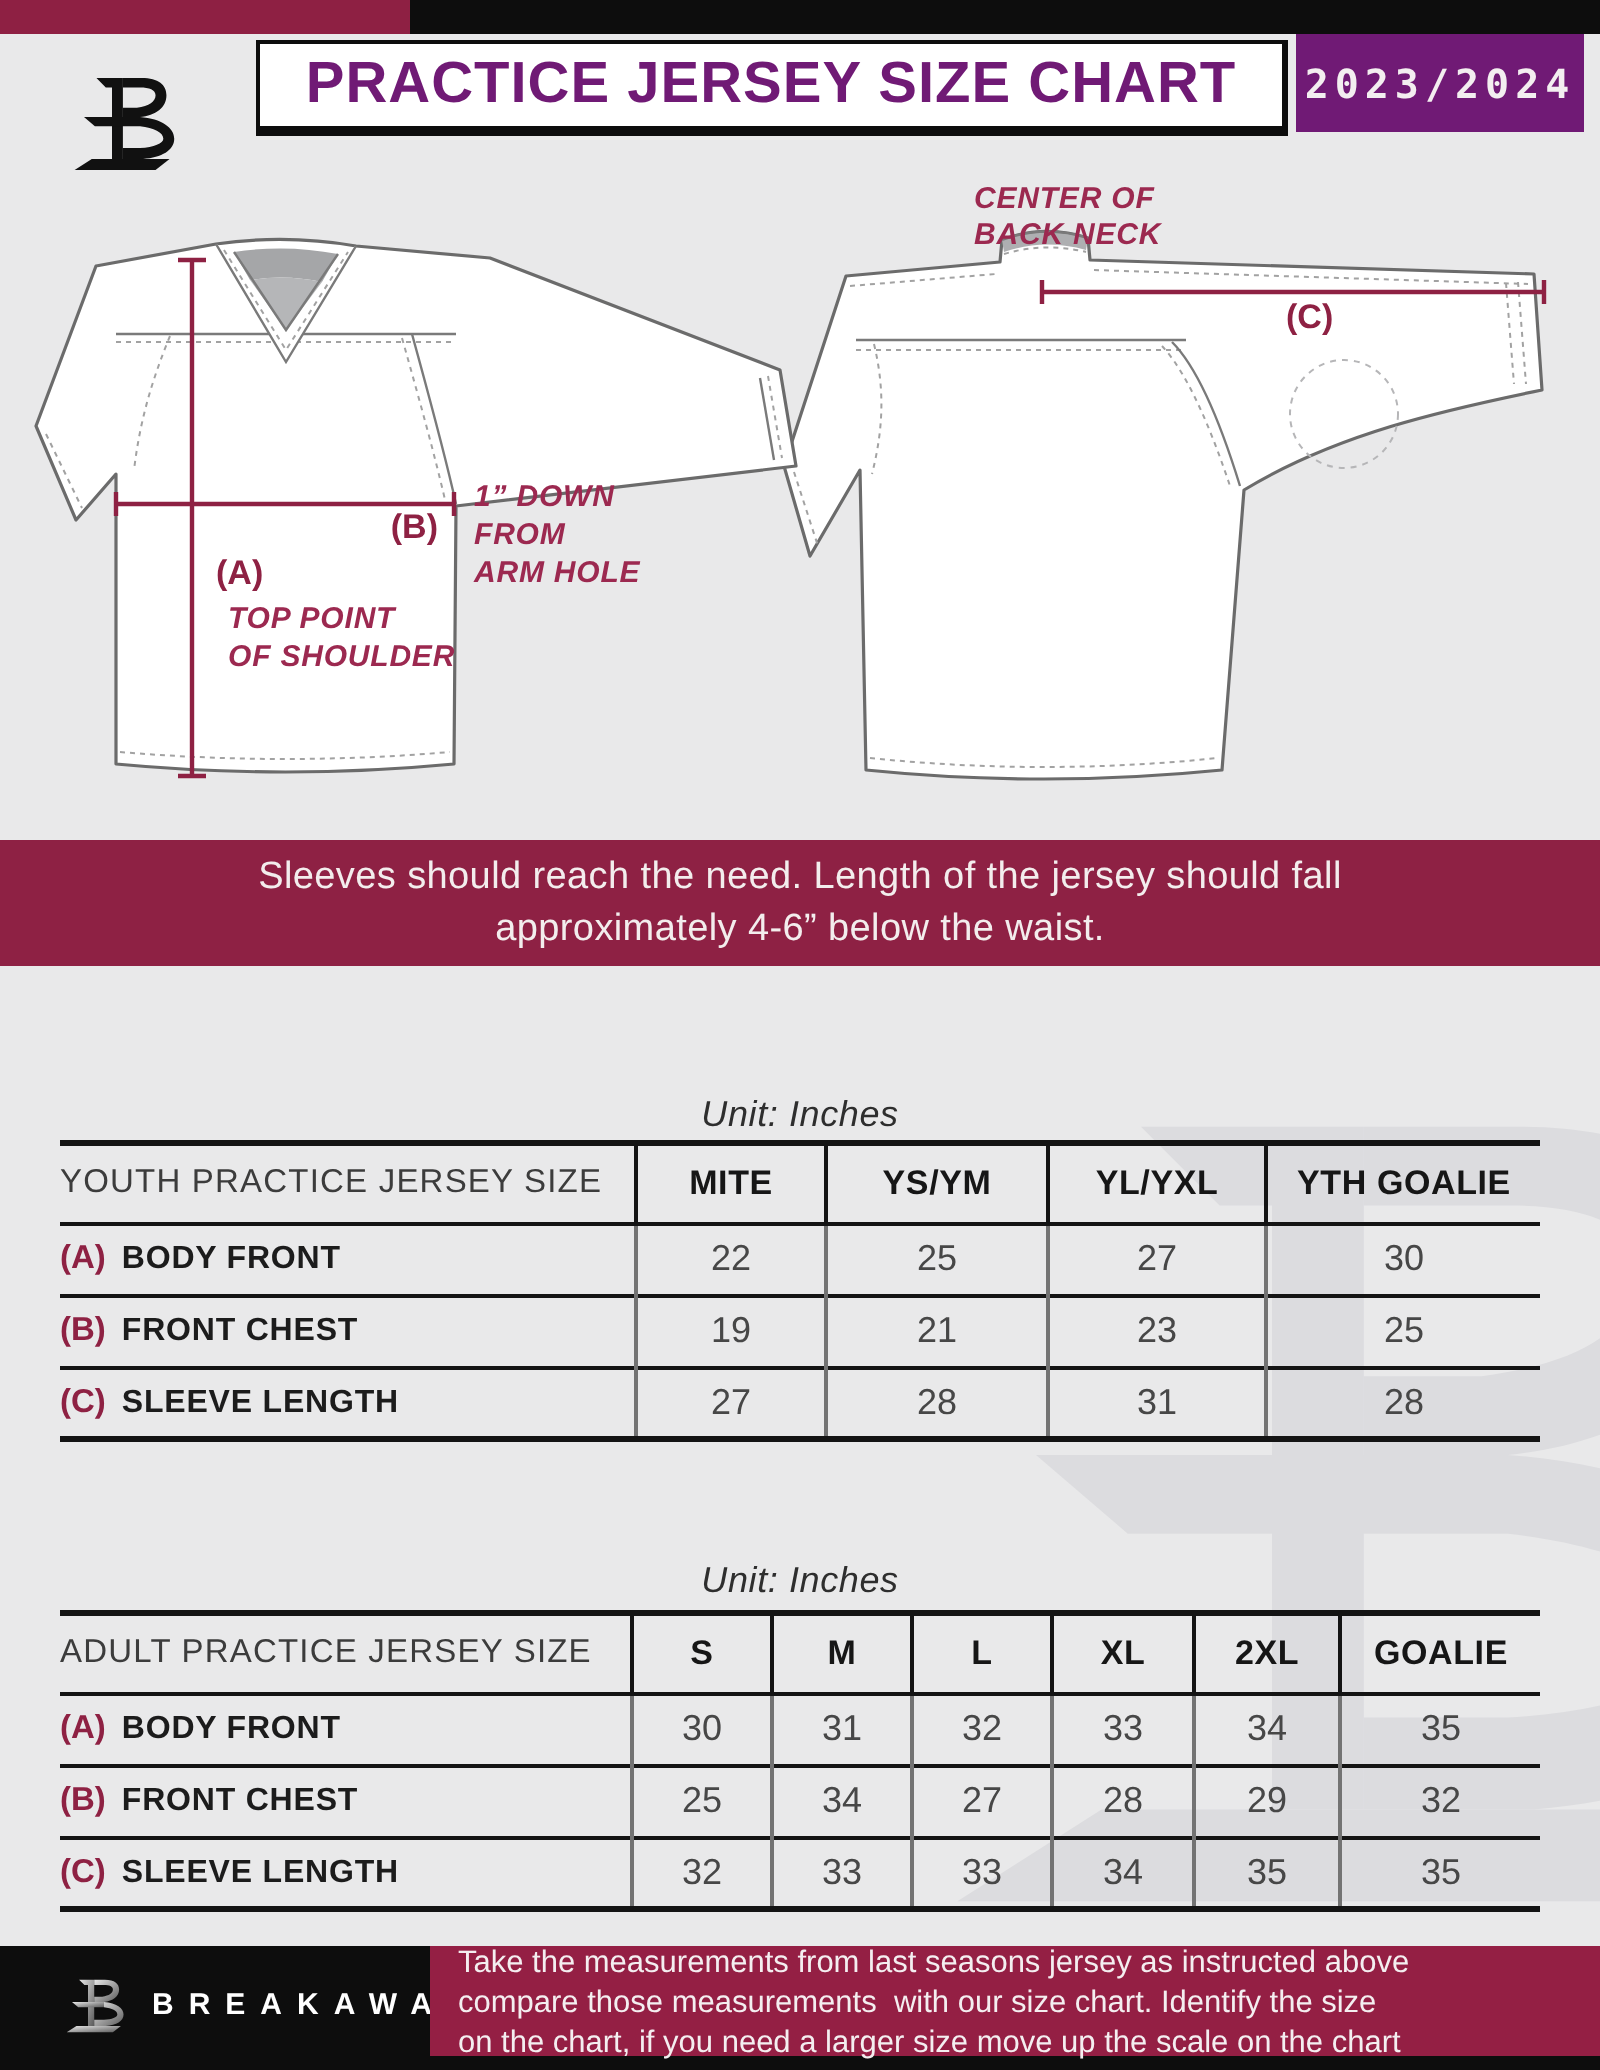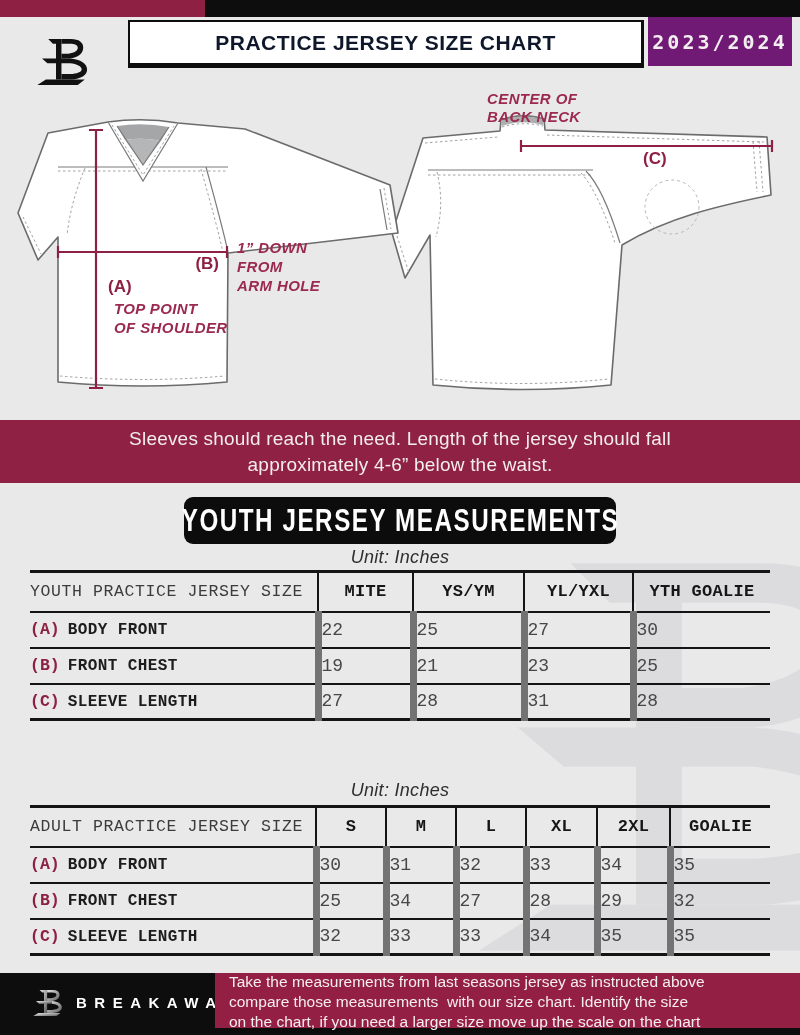--- a/index.html
+++ b/index.html
@@ -6,21 +6,21 @@
   #page{position:relative;width:800px;height:1035px;background:#e9e9ea;overflow:hidden;
         font-family:"Liberation Sans",sans-serif;-webkit-font-smoothing:antialiased;}
   #page *{box-sizing:border-box;}
 
   
   .strip-maroon{position:absolute;left:0;top:0;width:205px;height:17px;background:#8e2043;}
   .strip-black{position:absolute;left:205px;top:0;width:595px;height:17px;background:#0d0d0d;}
   .title-box{position:absolute;left:128px;top:20px;width:516px;height:48px;background:#ffffff;
              border:2px solid #0d0d0d;border-bottom-width:5px;border-right-width:3px;
              display:flex;align-items:center;justify-content:center;}
-  .title-box span{font-weight:bold;font-size:21px;letter-spacing:.5px;color:#0f172a;white-space:nowrap;}
+  .title-box span{font-weight:bold;font-size:29px;letter-spacing:.5px;color:#701a75;white-space:nowrap;}
   .year-box{position:absolute;left:648px;top:17px;width:144px;height:49px;background:#701a75;
             display:flex;align-items:center;justify-content:center;}
   .year-box span{font-family:"DejaVu Sans Mono",monospace;font-weight:bold;font-size:20px;
                  letter-spacing:3px;color:#f3eef0;white-space:nowrap;}
   .logo-top{position:absolute;left:28px;top:24px;width:70px;height:76px;}
 
   
   .watermark{position:absolute;left:400px;top:478px;width:590px;height:558px;z-index:0;}
 
   
@@ -51,22 +51,22 @@
   .unit-youth{top:547px;}
   .unit-adult{top:780px;}
 
   
   table.size{position:absolute;left:30px;border-collapse:collapse;table-layout:fixed;width:740px;z-index:2;}
   table.size-youth{top:570px;}
   table.size-adult{top:805px;}
   table.size tr.head{border-top:3px solid #141414;border-bottom:2.5px solid #141414;height:40px;}
   table.size tr.row{border-bottom:2px solid #141414;height:36px;}
   table.size tr.row:last-child{border-bottom:3px solid #141414;}
-  table.size td{padding:0;vertical-align:middle;font-family:Liberation Mono, monospace;}
-  table.size td.val{border-left:7px solid #737373;text-align:left;font-size:18px;color:#474747;}
+  table.size td{padding:0;vertical-align:middle;}
+  table.size td.val{border-left:2px solid #737373;text-align:center;font-size:18px;color:#474747;}
   table.size td.colhead{border-left:2px solid #141414;text-align:center;font-weight:bold;
                         font-size:17px;color:#161616;letter-spacing:.3px;}
   td.rowhead{color:#3c3c3c;font-size:16.5px;letter-spacing:.6px;padding-left:28px;}
   td.rowlabel{padding-left:28px;}
   td.rowlabel .key{color:#8e2143;font-weight:bold;font-size:16.5px;margin-right:8px;}
   td.rowlabel .lbl{color:#1c1c1c;font-weight:600;font-size:16px;letter-spacing:.4px;}
 
   
   .footer{position:absolute;left:0;top:973px;width:800px;height:62px;background:#0d0d0d;z-index:3;}
   .footer-logo{position:absolute;left:28px;top:9px;width:40px;height:42px;}
@@ -167,23 +167,20 @@
     <text class="ann-bold" x="243" y="79">(C)</text>
     <text class="ann-it" x="87" y="19">CENTER OF</text>
     <text class="ann-it" x="87" y="37">BACK NECK</text>
   </svg>
 
   <div class="banner">
     <div>Sleeves should reach the need. Length of the jersey should fall</div>
     <div>approximately 4-6” below the waist.</div>
   </div>
 
-  <div class="pill pill-youth">
-    <span>YOUTH JERSEY MEASUREMENTS</span>
-  </div>
   <div class="unit unit-youth">Unit: Inches</div>
 
   <table class="size size-youth">
     <colgroup>
         <col style="width:288px">
         <col style="width:95px">
         <col style="width:111px">
         <col style="width:109px">
         <col style="width:137px">
       </colgroup>

